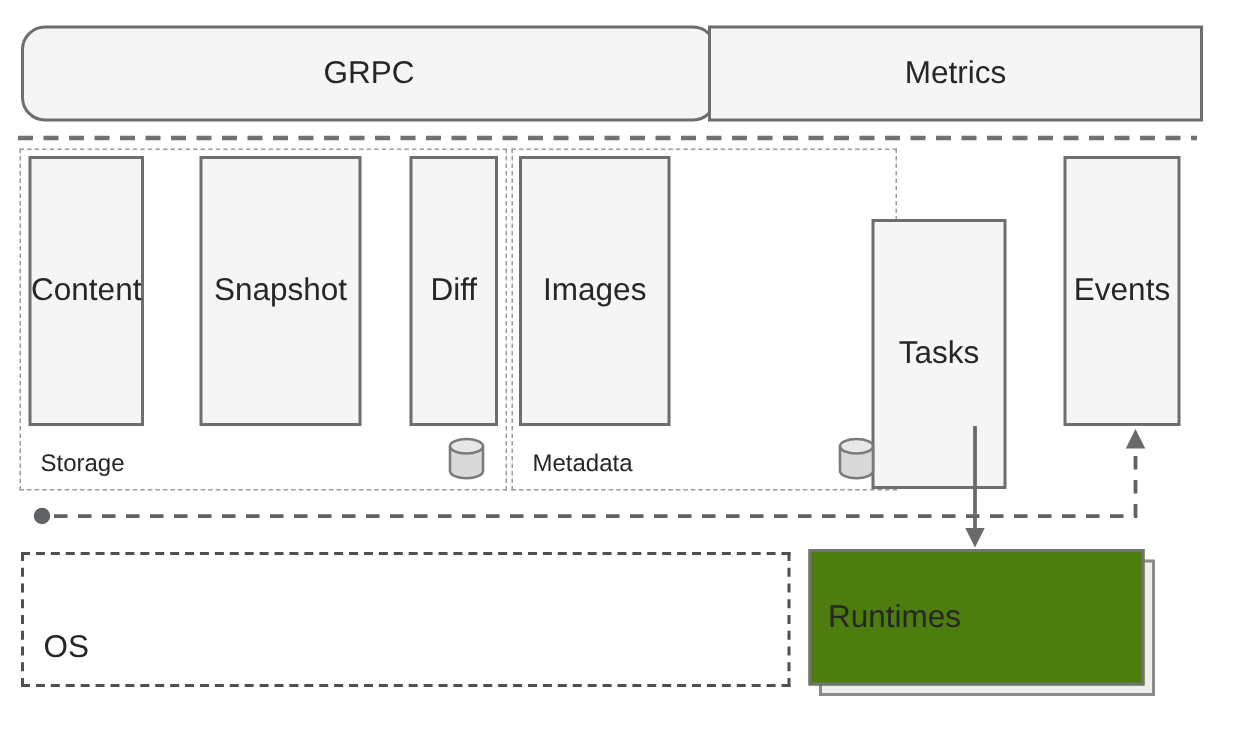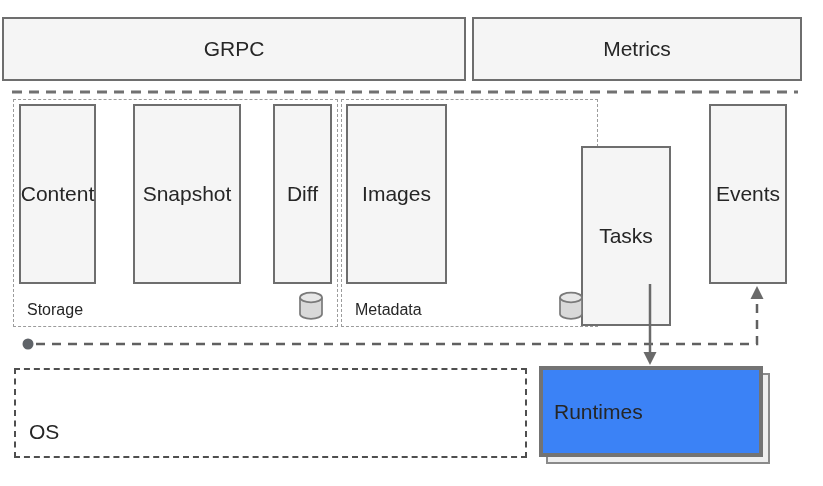--- a/index.html
+++ b/index.html
@@ -6,21 +6,21 @@
   #canvas{
     position:relative;width:823px;height:486px;background:#ffffff;
     font-family:"Liberation Sans","DejaVu Sans",sans-serif;color:#262626;overflow:hidden;
   }
   .box{
     position:absolute;background:#f5f5f5;border:2px solid #6e6e6e;
     display:flex;align-items:center;justify-content:center;
     font-size:21px;color:#262626;box-sizing:border-box;
   }
   .svc{top:104px;height:180px;}
-  #grpc-box{left:2px;top:17px;width:464px;height:64px;}
+  #grpc-box{left:14px;top:17px;width:464px;height:64px;border-radius:16px;}
   #metrics-box{left:472px;top:17px;width:330px;height:64px;}
   #content-box{left:19px;width:77px;}
   #snapshot-box{left:133px;width:108px;}
   #diff-box{left:273px;width:59px;}
   #images-box{left:346px;width:101px;}
   #containers-box{left:462px;width:130px;}
   #tasks-box{left:581px;width:90px;margin-top:42px;}
   #events-box{left:709px;width:78px;}
   .group{
     position:absolute;top:99px;height:228px;border:1.5px dashed #9c9c9c;
@@ -38,21 +38,21 @@
     position:absolute;left:14px;top:368px;width:513px;height:90px;
     border:2.5px dashed #4f4f4f;box-sizing:border-box;background:#ffffff;
   }
   #os-label{position:absolute;left:13px;bottom:12px;font-size:21px;}
   #runtimes-shadow{
     position:absolute;left:546px;top:373px;width:224px;height:91px;
     background:#eeeeee;border:2px solid #8a8a8a;box-sizing:border-box;
   }
   #runtimes-box{
     position:absolute;left:539px;top:366px;width:224px;height:91px;
-    background:#3b82f6;border:4px solid #737373;box-sizing:border-box;
+    background:#4d7c0f;border:2px solid #737373;box-sizing:border-box;
     display:flex;align-items:center;justify-content:flex-start;
     padding-left:11px;font-size:21px;
   }
   #overlay{position:absolute;left:0;top:0;width:823px;height:486px;pointer-events:none;}
 </style>
 </head>
 <body>
 
 <div id="canvas">
 

